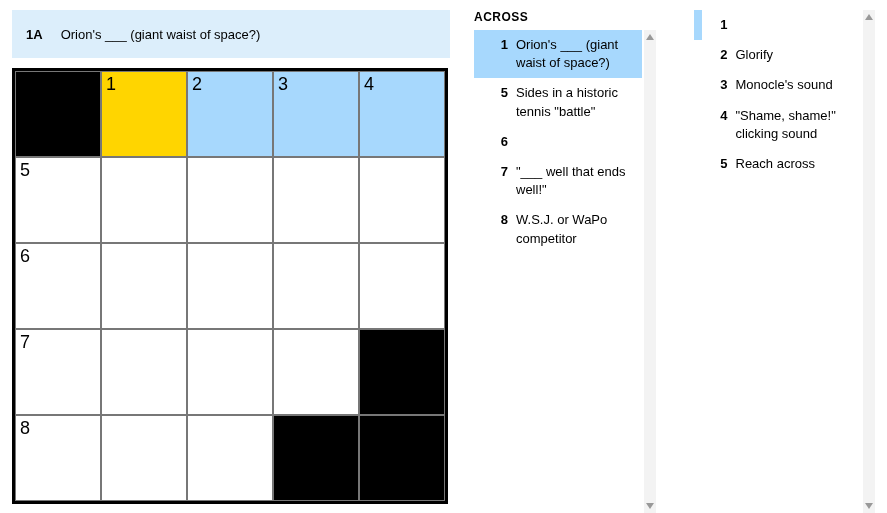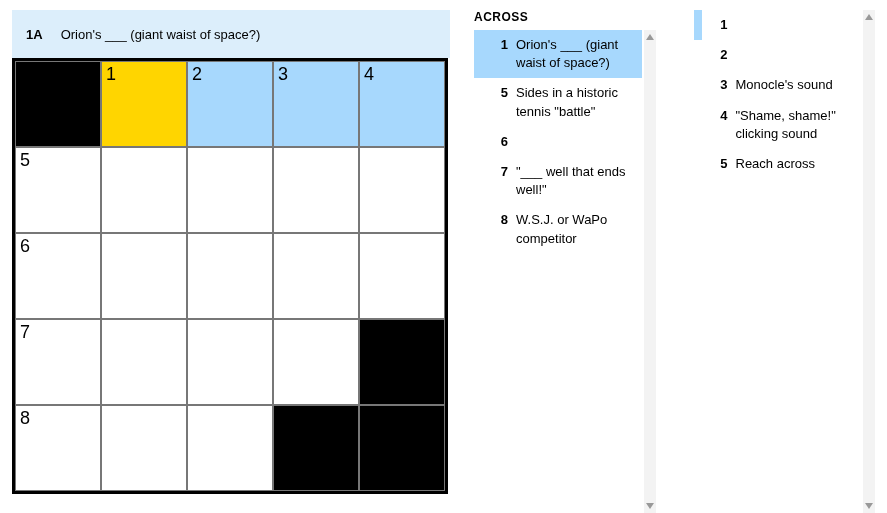--- a/index.html
+++ b/index.html
@@ -20,20 +20,21 @@
   .left {
     width: 438px;
     flex-shrink: 0;
   }
   .cluebar {
     background: #dceefb;
     height: 48px;
     display: flex;
     align-items: center;
     padding: 16px 14px;
+    margin-bottom: 10px;
   }
   .cluebar .num {
     font-weight: bold;
     margin-right: 18px;
   }
   .grid {
     width: 436px;
     height: 436px;
     border: 3px solid #000;
     display: grid;
@@ -218,20 +219,21 @@
       </div>
     </div>
 
     <div class="col">
       <div class="list" id="down-list">
         <div class="item related">
             <span class="inum">1</span>
           </div>
           <div class="item">
             <span class="inum">2</span>
+            <span class="itext">Glorify</span>
           </div>
           <div class="item">
             <span class="inum">3</span>
             <span class="itext">Monocle's sound</span>
           </div>
           <div class="item">
             <span class="inum">4</span>
             <span class="itext">"Shame, shame!" clicking sound</span>
           </div>
           <div class="item">

